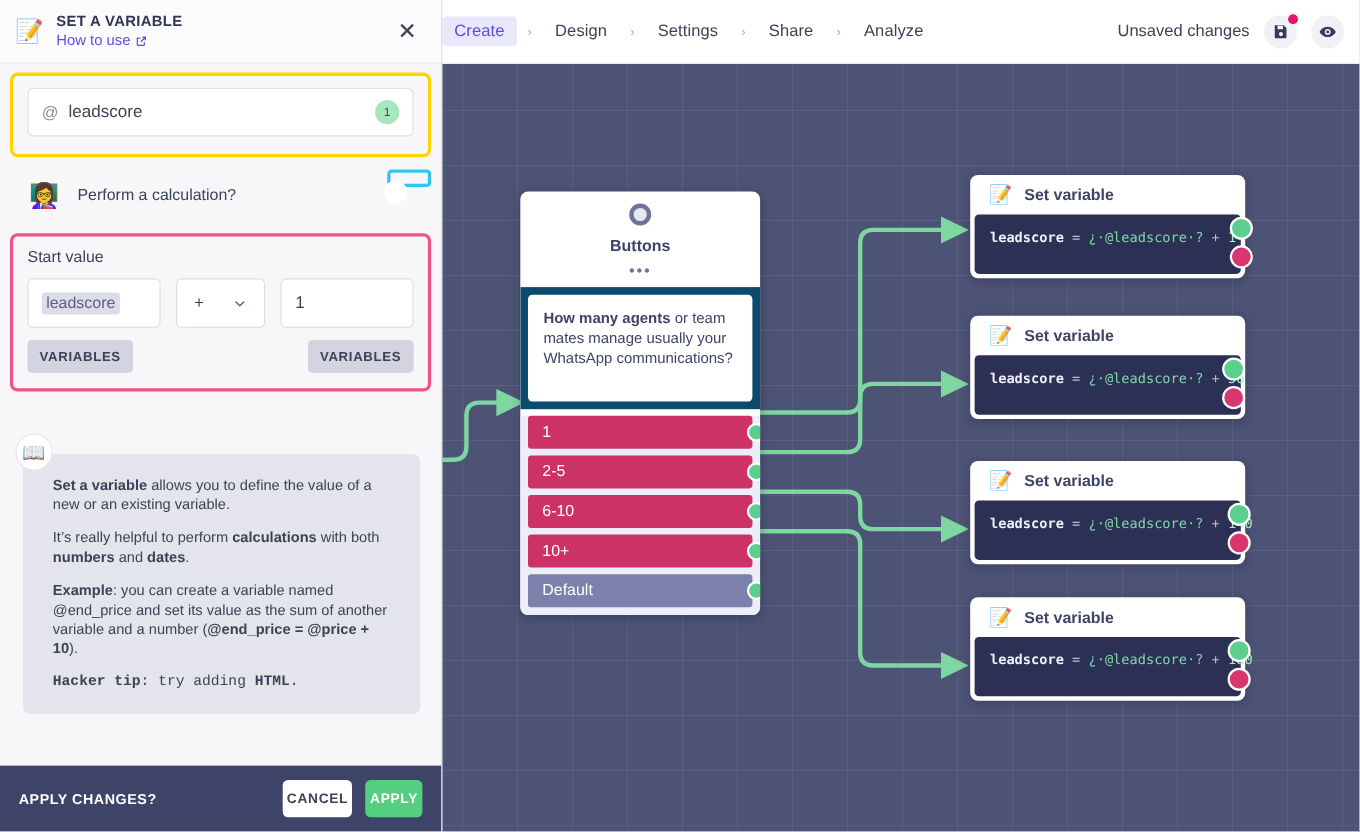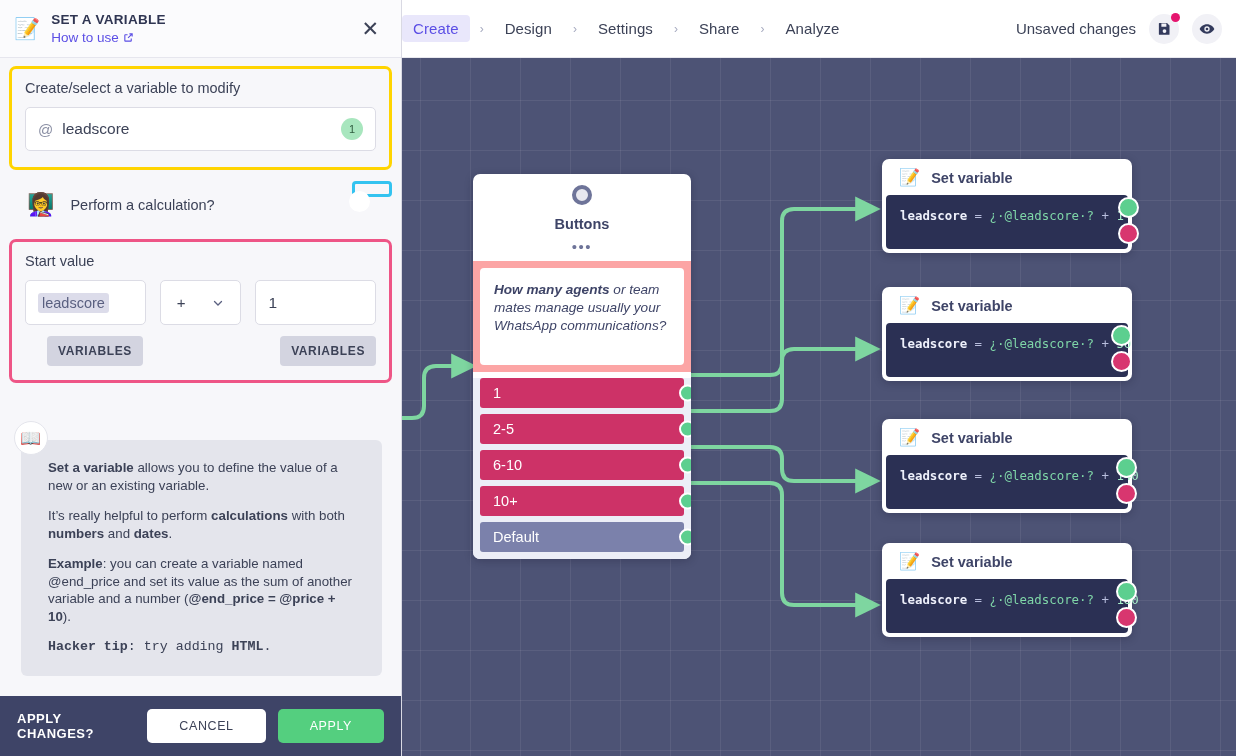--- a/index.html
+++ b/index.html
@@ -122,21 +122,21 @@
   }
   .fld-var { width: 131px; }
   .fld-op { width: 87px; justify-content: space-between; padding: 0 16px; }
   .fld-num { width: 131px; }
   .token {
     background: #dcdcea; color: #5a6080; border-radius: 3px;
     padding: 2px 4px; font-size: 14.5px;
   }
   .op-sign { font-size: 15px; color: #3c4257; }
   .num-val { font-size: 15.5px; color: #3c4257; }
-  .vars-row { display: flex; gap: 14px; margin-top: 11px; margin-left: 22px; }
+  .vars-row { display: flex; gap: 14px; margin-top: 11px; }
   .vars-btn {
     background: #d3d4e0; color: #3c4257; font-size: 12px; font-weight: bold;
     letter-spacing: .6px; border-radius: 4px; padding: 8px 11px;
     border: none; font-family: inherit;
   }
   .vars-spacer { width: 131px; }
 
   .help-card {
     margin: 57px 19px 0 21px; background: #e4e5ec; border-radius: 6px;
     padding: 19px 21px 20px 27px; position: relative;
@@ -154,42 +154,42 @@
 
   .panel-foot {
     flex: 0 0 60px; background: #3e4467; display: flex; align-items: center;
     padding: 0 17px; gap: 12px;
   }
   .foot-label {
     color: #fff; font-size: 13px; font-weight: bold; letter-spacing: .5px;
     flex: 1;
   }
   .btn {
-    border: none; border-radius: 5px; font-size: 12.5px; font-weight: normal;
-    letter-spacing: .6px; padding: 10px 32px; font-family: inherit;
+    border: none; border-radius: 5px; font-size: 12.5px; font-weight: bold;
+    letter-spacing: .6px; padding: 10px 4px; font-family: inherit;
   }
   .btn-cancel { background: #fff; color: #3c4257; }
   .btn-apply { background: #54cf7f; color: #fff; }
 
   
   .node { position: absolute; }
   .btn-node {
     width: 218px; background: #fff; border-radius: 7px;
     box-shadow: 0 2px 9px rgba(20,20,45,.28); overflow: hidden;
   }
   .node-head {
     display: flex; align-items: center; padding: 11px 13px 10px 13px; gap: 11px; flex-direction: column;
   }
   .node-head-title { font-size: 14.5px; font-weight: bold; color: #3e4467; flex: 1; }
   .dots { color: #6e7499; letter-spacing: 1.5px; font-size: 15px; line-height: 8px; }
   .ring {
     width: 20px; height: 20px; border-radius: 50%;
     border: 4px solid #6e7499; background: #e8e8ef;
   }
-  .btn-node-body { background: #fca5a5; padding: 7px; font-style: italic; }
+  .btn-node-body { background: #0c4a6e; padding: 7px; }
   .msg-box {
     background: #fff; border-radius: 4px; padding: 13px 14px 30px 14px;
     font-size: 13.6px; line-height: 18px; color: #3e4467;
   }
   .msg-box b { font-weight: bold; }
   .choices { background: #eceef7; padding: 0 7px 7px 7px; }
   .choice {
     height: 30px; margin-top: 6px; border-radius: 3px; display: flex;
     align-items: center; padding: 0 13px; color: #fff; font-size: 14.5px;
     position: relative;
@@ -392,21 +392,20 @@
               <path d="M14 4h6v6M20 4l-9 9M18 14v5a1 1 0 0 1-1 1H5a1 1 0 0 1-1-1V7a1 1 0 0 1 1-1h5"></path>
             </svg>
           </a>
       </div>
       <span class="close-x">✕</span>
     </div>
 
     <div class="panel-body">
 
       <div class="hl-yellow">
-        <div class="field-label">Create/select a variable to modify</div>
         <div class="var-input">
           <span class="at-sign">@</span>
           <span class="var-name">leadscore</span>
           <span class="count-pill">1</span>
         </div>
       </div>
 
       <div class="calc-row">
         <span class="calc-emoji">👩‍🏫</span>
         <span class="calc-label">Perform a calculation?</span>

